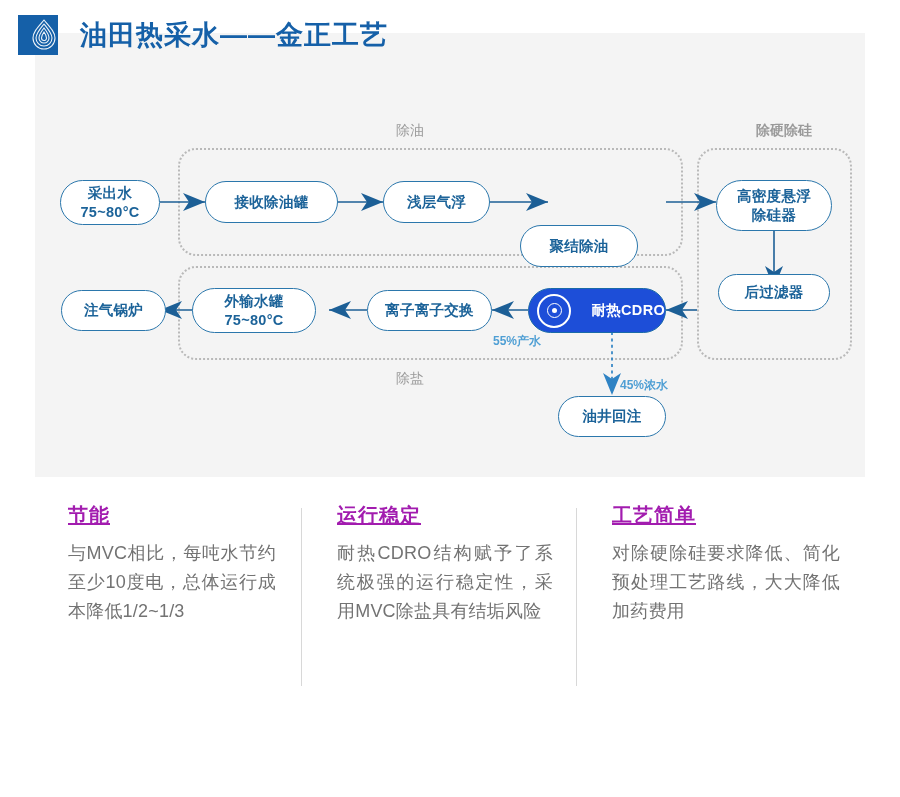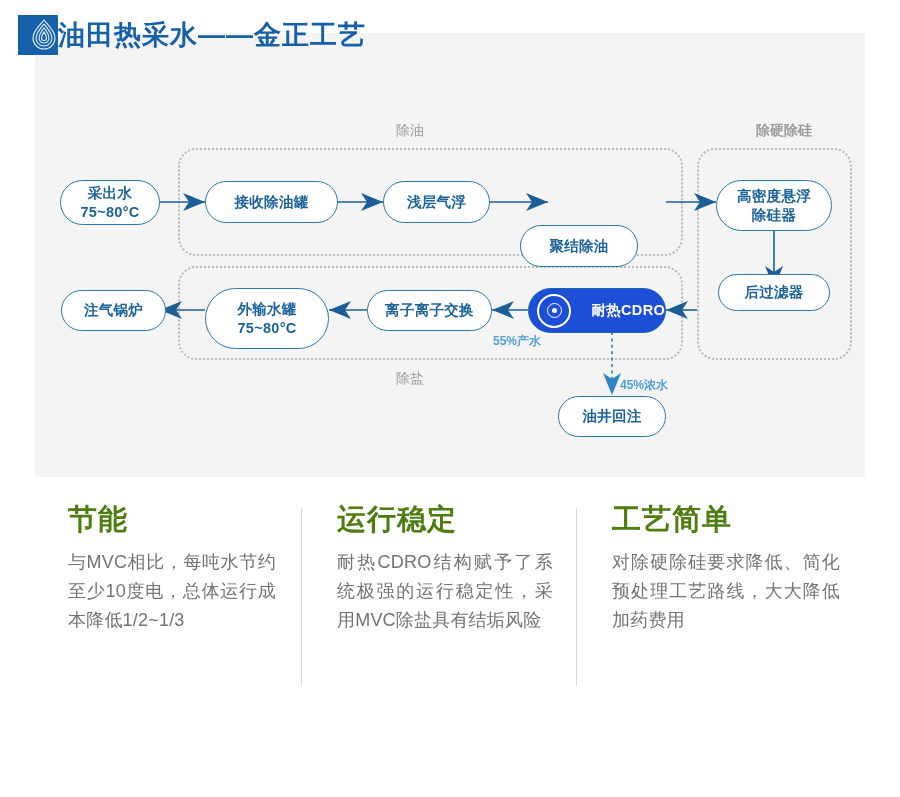--- a/index.html
+++ b/index.html
@@ -25,21 +25,21 @@
     background: #f4f4f4;
   }
 
   
   .header {
     position: absolute;
     left: 18px;
     top: 15px;
     display: flex;
     align-items: center;
-    gap: 0;
+    gap: 22px;
   }
   .logo {
     width: 40px;
     height: 40px;
     background: #1560a8;
     position: relative;
     overflow: hidden;
     flex: none;
   }
   .logo svg { display: block; }
@@ -158,25 +158,26 @@
   .divider {
     position: absolute;
     top: 3px;
     right: 0;
     width: 1px;
     height: 178px;
     background: #d8d8d8;
   }
   .feature h3 {
     margin: 0 0 14px 0;
-    font-size: 29px;
-    font-weight: bold;
-    color: #4d7c0f;
+    font-size: 20px;
+    font-weight: bold;
+    color: #a21caf;
     letter-spacing: 1px;
     line-height: 1;
+    text-decoration: underline;
   }
   .feature p {
     margin: 0;
     font-size: 18px;
     color: #737373;
     line-height: 1.62;
     text-align: justify;
     text-align-last: left;
     letter-spacing: 0.2px;
   }
@@ -255,21 +256,21 @@
 <div class="node" style="left:718px; top:274px; width:112px; height:37px;">后过滤器</div>
 
 <div class="node solid" style="left:528px; top:288px; width:138px; height:45px;">
   <span class="cdro-icon">
     <span class="ring"><span class="dot"></span></span>
   </span>
   <span>耐热CDRO</span>
 </div>
 
 <div class="node" style="left:367px; top:290px; width:125px; height:41px;">离子离子交换</div>
-<div class="node" style="left:205px; top:288px; width:124px; height:61px;">外输水罐
+<div class="node" style="left:192px; top:288px; width:124px; height:45px;">外输水罐
 75~80°C</div>
 <div class="node" style="left:61px; top:290px; width:105px; height:41px;">注气锅炉</div>
 <div class="node" style="left:558px; top:396px; width:108px; height:41px;">油井回注</div>
 
 <div class="flow-label" style="left:493px; top:333px;">55%产水</div>
 <div class="flow-label" style="left:620px; top:342px;margin-top:35px;">45%浓水</div>
 
 <div class="features">
 
   <div class="feature col1">

